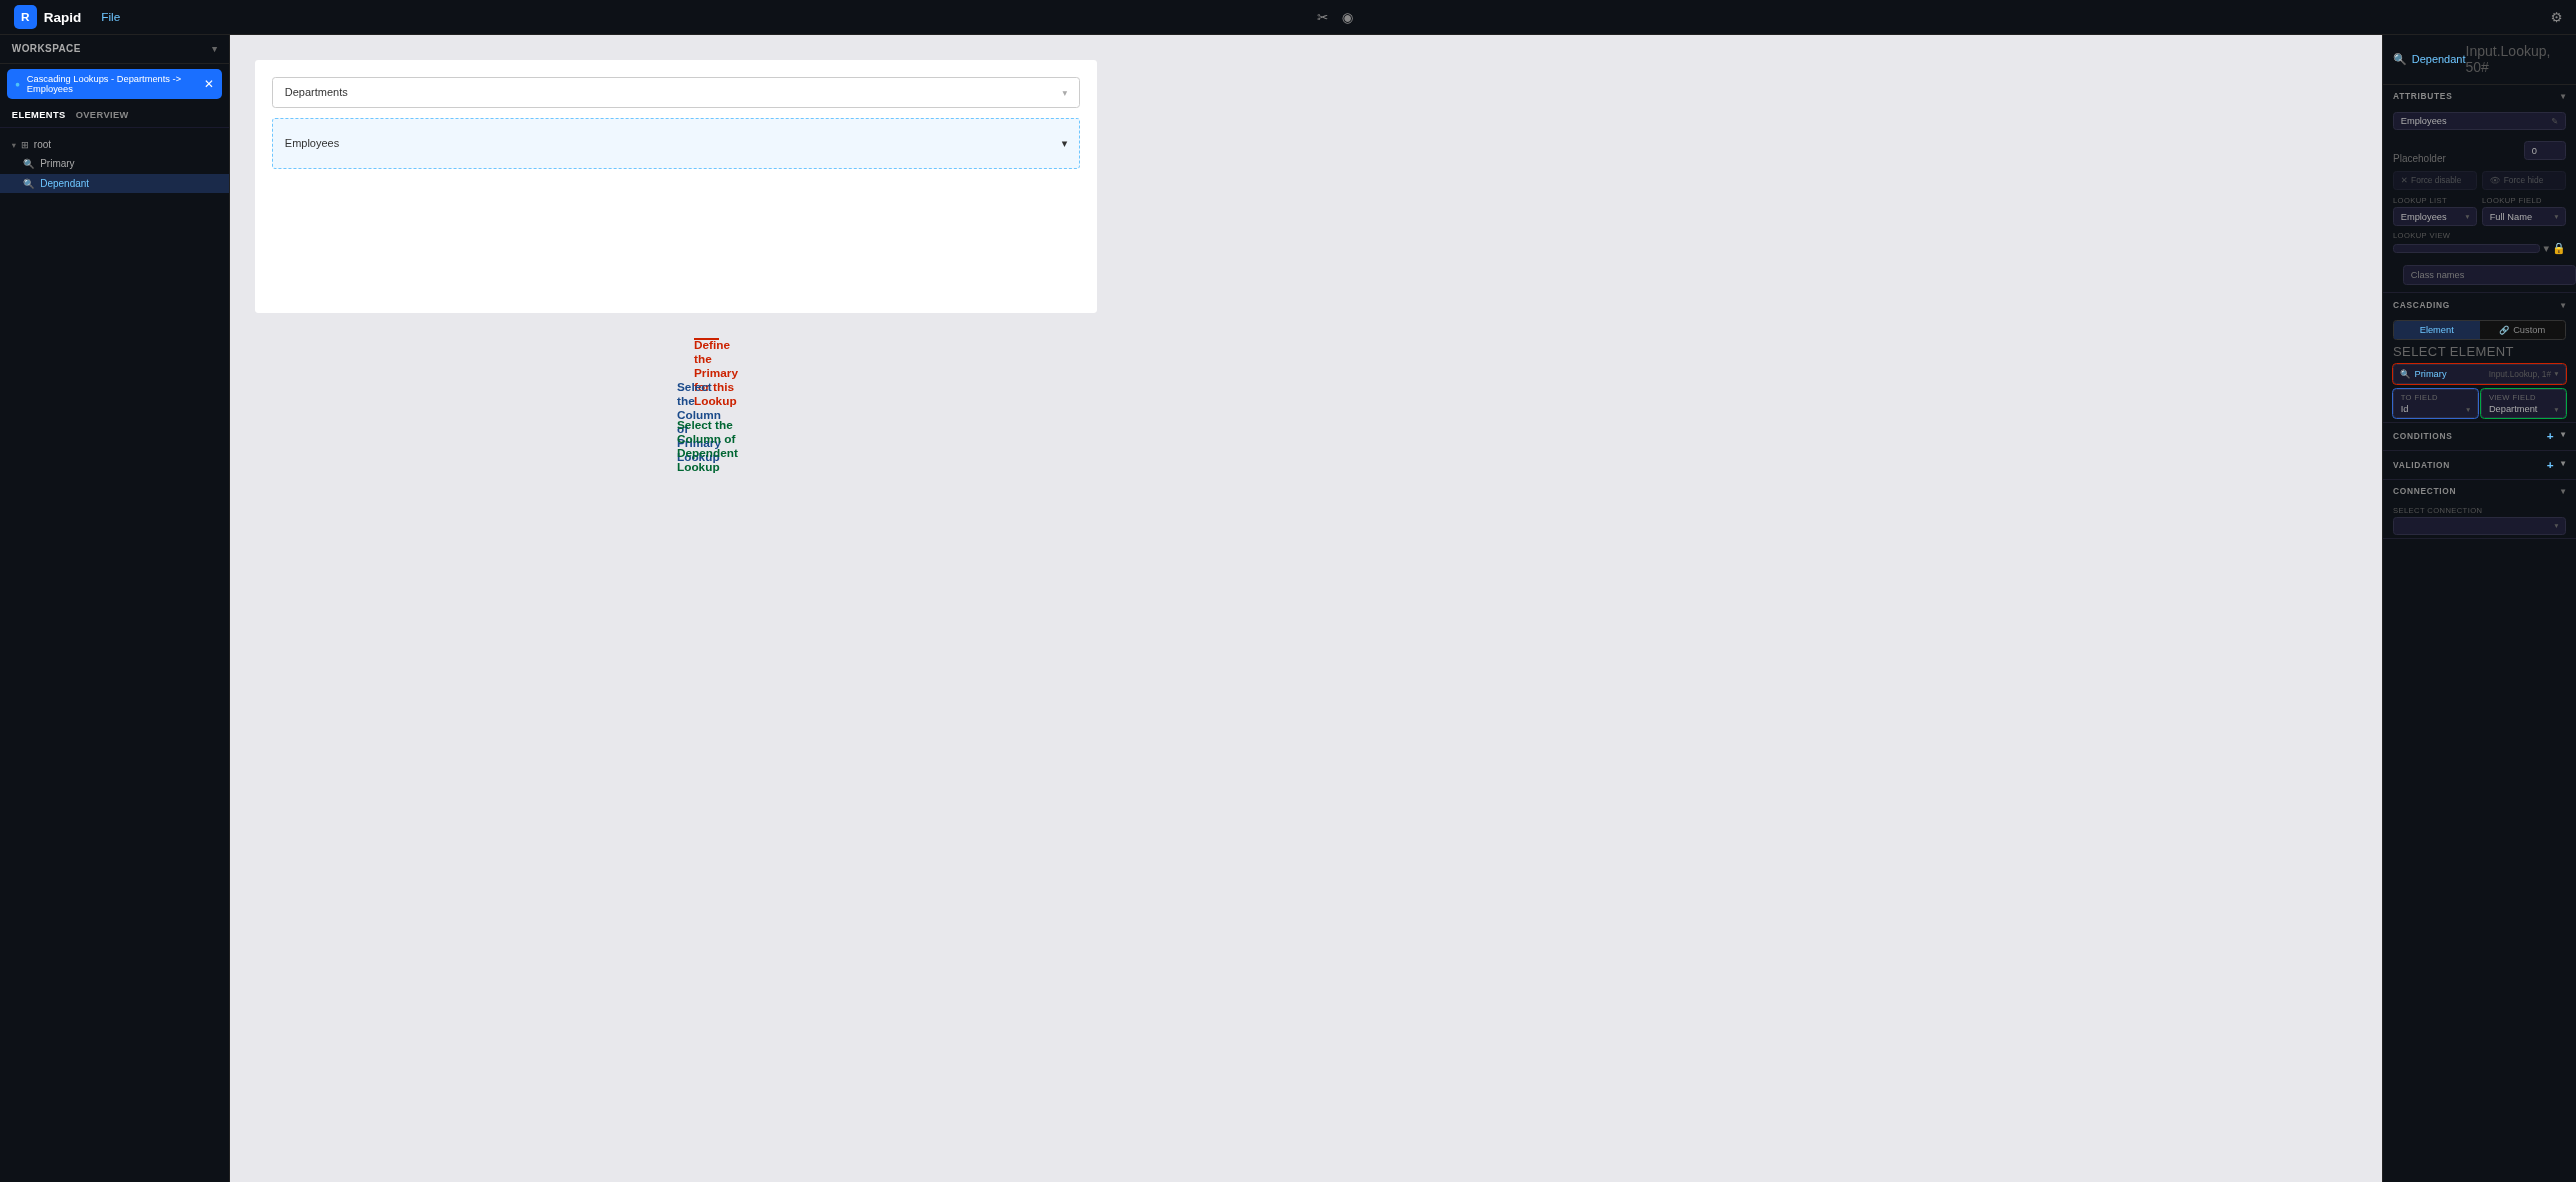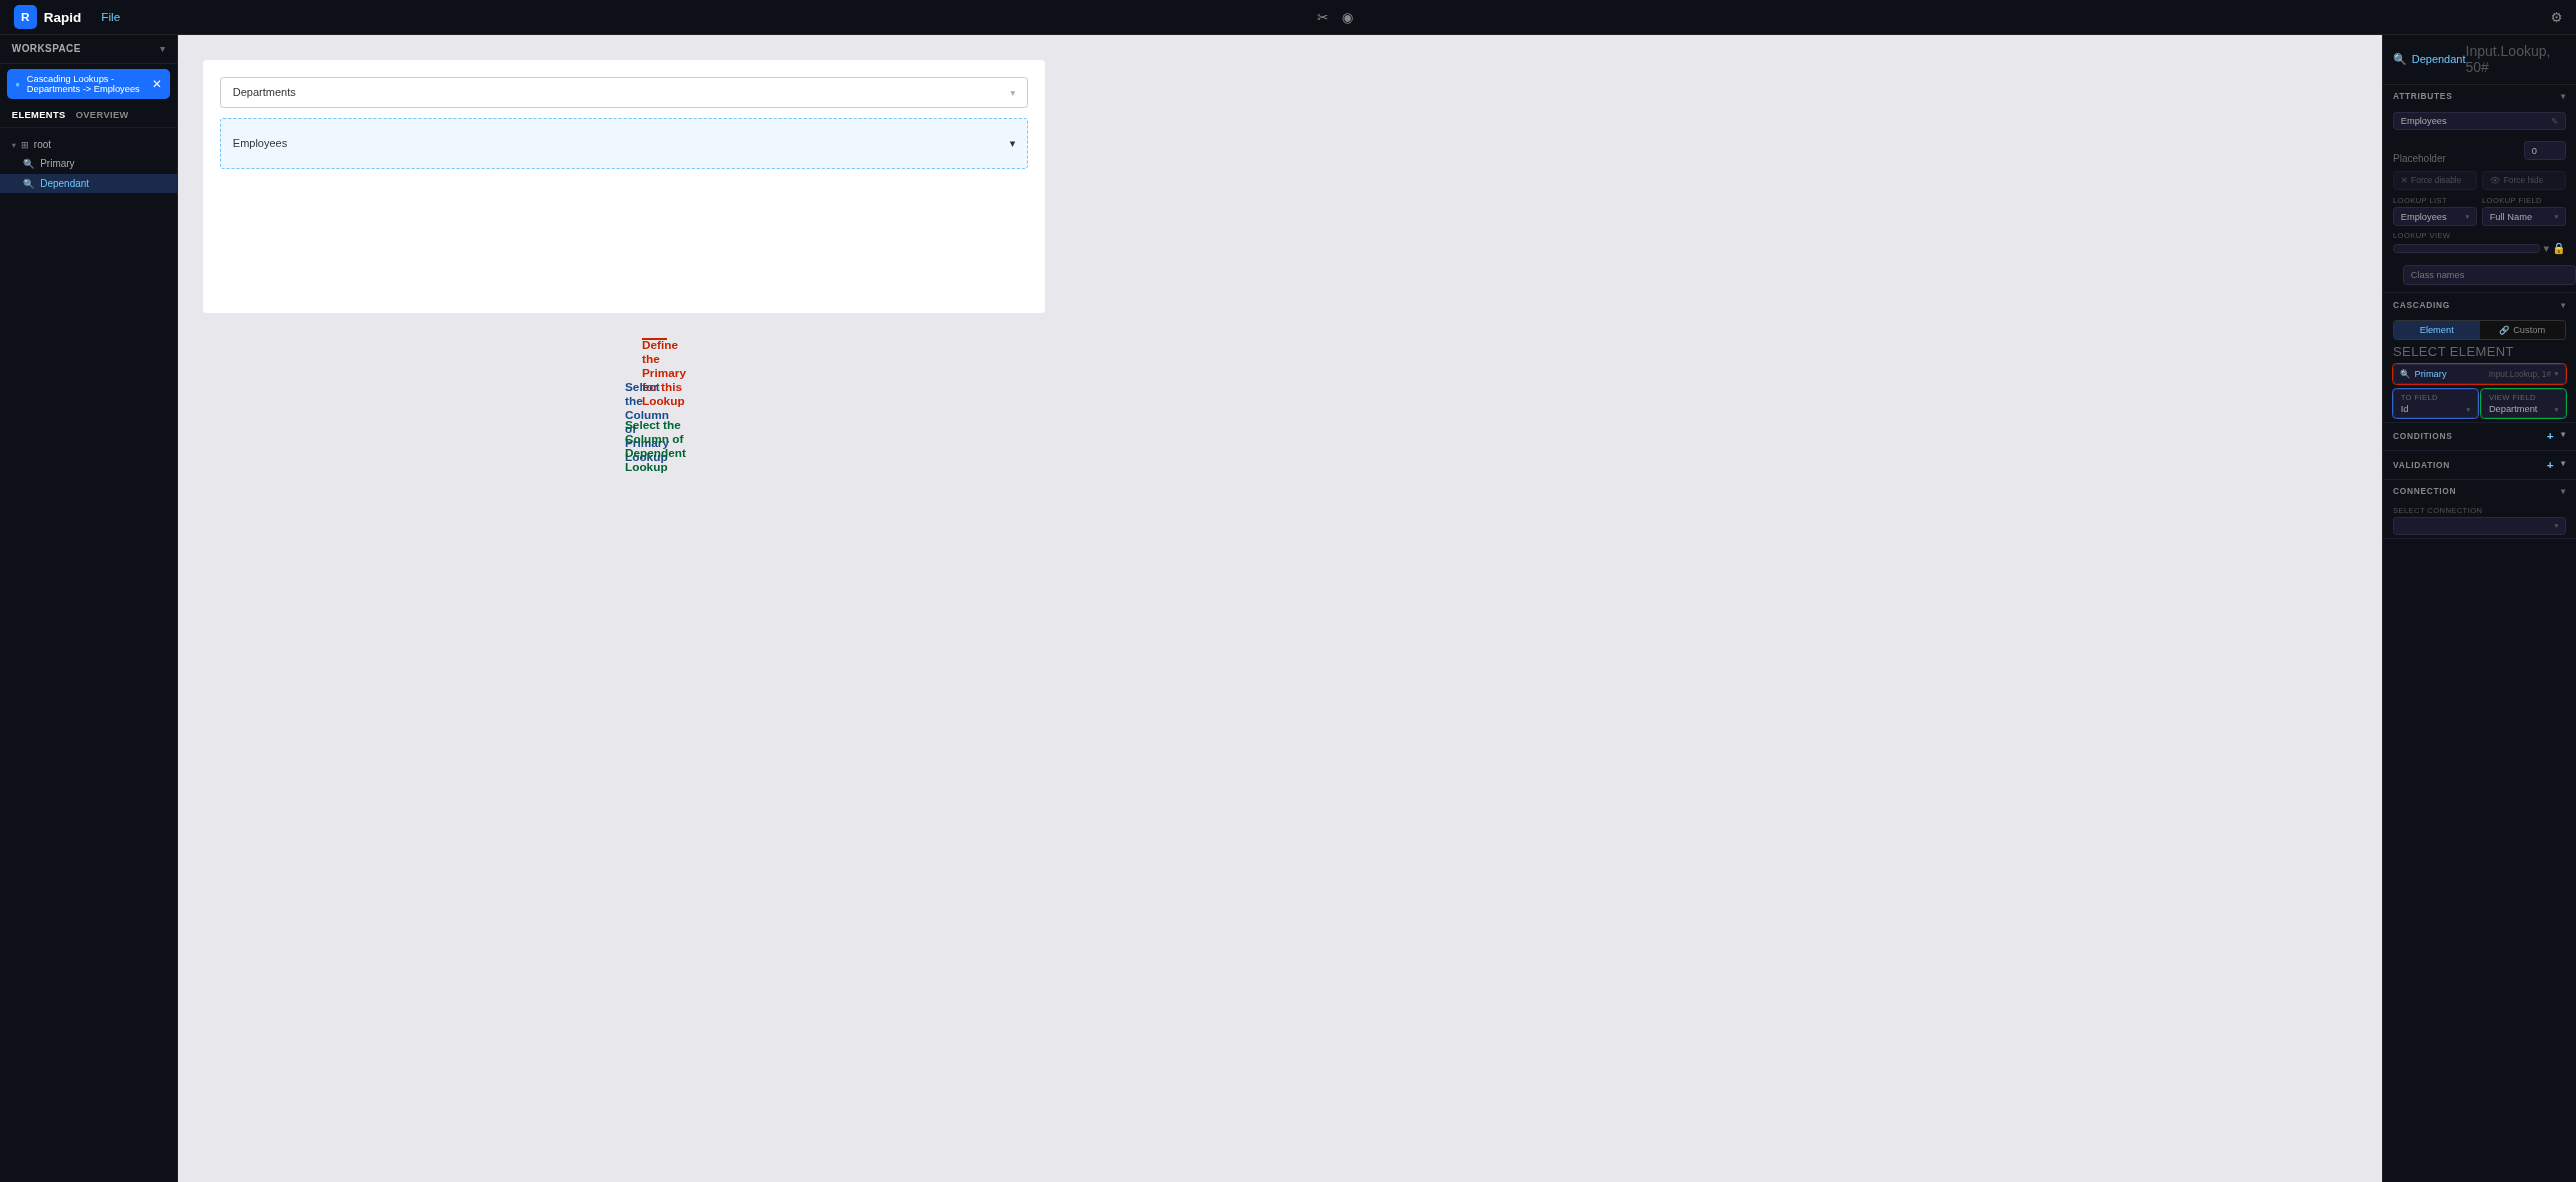--- a/index.html
+++ b/index.html
@@ -11,21 +11,21 @@
     .logo-icon { width: 23.6px; height: 23.6px; background: #1a6fff; border-radius: 5px; display: flex; align-items: center; justify-content: center; color: #fff; font-size: 11.8px; font-weight: 900; }
     .topbar-menu { color: #6ec6ff; font-size: 11.8px; cursor: pointer; }
     .topbar-center { flex: 1; display: flex; justify-content: center; align-items: center; gap: 13.5px; }
     .topbar-icon { color: #888; font-size: 13.5px; cursor: pointer; }
     .topbar-right { margin-left: auto; color: #888; font-size: 13.5px; cursor: pointer; }
 
     
     .main-layout { display: flex; flex: 1; overflow: hidden; }
 
     
-    .sidebar { width: 178px; background: #0d1117; border-right: 0.8px solid #222; display: flex; flex-direction: column; flex-shrink: 0; }
+    .sidebar { width: 230px; background: #0d1117; border-right: 0.8px solid #222; display: flex; flex-direction: column; flex-shrink: 0; }
     .workspace-header { display: flex; align-items: center; justify-content: space-between; padding: 8.4px 11.8px; border-bottom: 0.8px solid #222; color: #aaa; font-size: 10px; font-weight: 600; letter-spacing: 0.4px; }
     .workspace-chevron { color: #666; font-size: 9.3px; }
     .sidebar-item-active { background: #1a6fff; border-radius: 5px; margin: 5px 6.7px; padding: 5px 8.4px; display: flex; align-items: center; gap: 6.7px; cursor: pointer; color: #fff; font-size: 10px; font-weight: 500; }
     .close-btn { color: #fff; background: none; border: none; cursor: pointer; font-size: 11.8px; margin-left: auto; }
     .sidebar-section { padding: 6.7px 11.8px; display: flex; gap: 10px; color: #888; font-size: 9.3px; font-weight: 600; letter-spacing: 0.4px; border-bottom: 0.8px solid #1a1a2e; }
     .elements-tree { padding: 6.7px 0; }
     .tree-item { display: flex; align-items: center; gap: 5px; padding: 4.2px 11.8px; cursor: pointer; color: #aaa; font-size: 10px; }
     .tree-item.selected { background: #1a2a4a; color: #6ec6ff; }
     .tree-item .icon { color: #6ec6ff; font-size: 9.3px; }
     .tree-indent { padding-left: 23.6px; }

